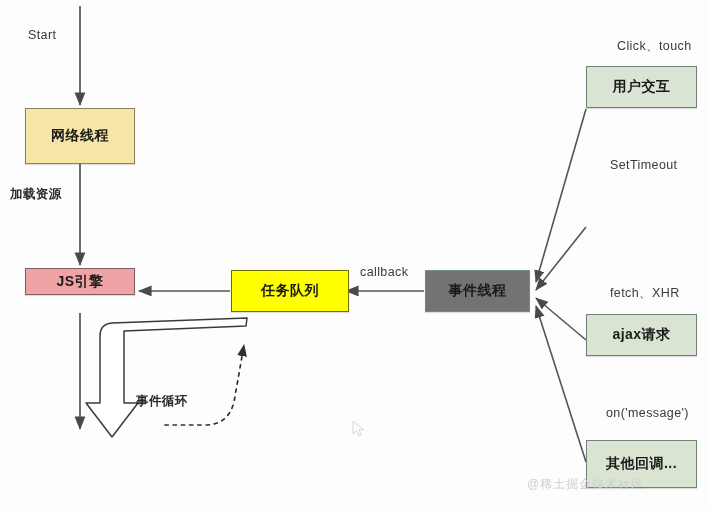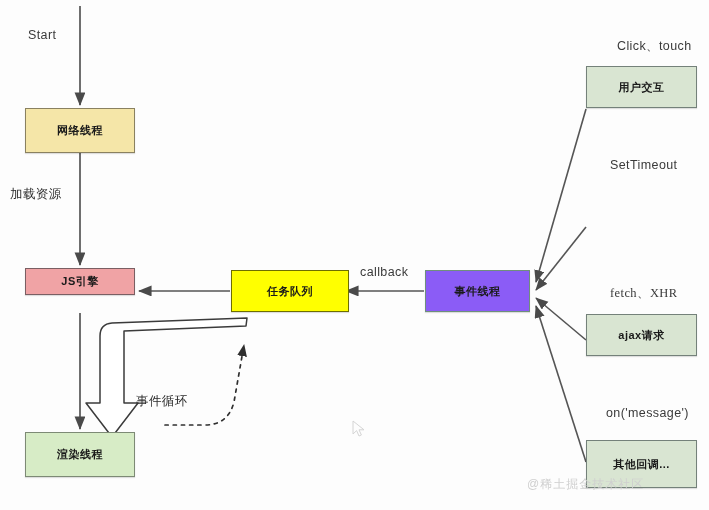--- a/index.html
+++ b/index.html
@@ -11,41 +11,41 @@
     position:relative;
   }
   #stage{position:relative;width:709px;height:510px;}
   #wires{position:absolute;left:0;top:0;width:709px;height:510px;}
 
   .node{
     position:absolute;
     box-sizing:border-box;
     border:1.6px solid #6e6e6e;
     display:flex;align-items:center;justify-content:center;
-    font-size:11px;
+    font-size:14px;
     color:#1a1a1a;
     font-weight:700;
     letter-spacing:0.5px;
     box-shadow:0 1px 1px rgba(0,0,0,.12);
   }
   .n-yellow-soft{background:#f5e6a8;border-color:#8a8160;}
   .n-red{background:#f0a3a5;border-color:#7a5f63;}
   .n-green{background:#d7ecc6;border-color:#7d8a75;}
-  .n-green2{background:#8b5cf6;border-color:#6f8f7c;}
+  .n-green2{background:#737373;border-color:#6f8f7c;}
   .n-yellow-bright{background:#ffff00;border-color:#6e6e00;}
   .n-greengray{background:#d9e5d2;border-color:#74817a;}
 
   .lbl{
     position:absolute;
     font-size:12.5px;
     color:#3a3a3a;
     white-space:nowrap;
     letter-spacing:.4px;
   }
-  .lbl-cn{font-weight:400;color:#2b2b2b;}
+  .lbl-cn{font-weight:700;color:#2b2b2b;}
   .watermark{
     position:absolute;
     font-size:12px;
     color:#cfcfcf;
     letter-spacing:1px;
     white-space:nowrap;
     font-weight:500;
   }
   .cursor{position:absolute;width:14px;height:18px;opacity:.30;}
 </style>
@@ -77,31 +77,28 @@
     <line x1="586" y1="109" x2="536" y2="282" stroke="#555" stroke-width="1.6" marker-end="url(#ah)"></line>
     <line x1="586" y1="227" x2="536" y2="290" stroke="#555" stroke-width="1.6" marker-end="url(#ah)"></line>
     <line x1="586" y1="340" x2="536" y2="298" stroke="#555" stroke-width="1.6" marker-end="url(#ah)"></line>
     <line x1="586" y1="462" x2="536" y2="306" stroke="#555" stroke-width="1.6" marker-end="url(#ah)"></line>
 
     <path d="M100 343 L100 403 L86 403 L112 437 L138 403 L124 403 L124 331 L246 326 L247 318 L112 323 Q100 324 100 336 Z" fill="#ffffff" stroke="#3b3b3b" stroke-width="1.5" stroke-linejoin="round"></path>
 
     <path d="M165 425 L205 425 Q228 425 234 402 L244 345" fill="none" stroke="#2f2f2f" stroke-width="1.7" stroke-dasharray="3.2 5" stroke-linecap="round" marker-end="url(#ahs)"></path>
   </svg>
 
-  <div class="node n-yellow-soft" style="left:25px;top:108px;width:110px;height:45px;">
+  <div class="node n-yellow-soft" style="left:25px;top:108px;width:110px;height:56px;">
     <span>网络线程</span>
   </div>
 
   <div class="node n-red" style="left:25px;top:268px;width:110px;height:27px;">
     <span>JS引擎</span>
   </div>
 
-  <div class="node n-green" style="left:25px;top:432px;width:110px;height:45px;">
-    <span>渲染线程</span>
-  </div>
 
   <div class="node n-yellow-bright" style="left:231px;top:270px;width:118px;height:42px;">
     <span>任务队列</span>
   </div>
 
   <div class="node n-green2" style="left:425px;top:270px;width:105px;height:42px;">
     <span>事件线程</span>
   </div>
 
   <div class="node n-greengray" style="left:586px;top:66px;width:111px;height:42px;">
@@ -122,21 +119,21 @@
   <div class="lbl lbl-cn" style="left:10px;top:186px;">加载资源</div>
 
   <div class="lbl lbl-cn" style="left:136px;top:355px;margin-top:38px;">事件循环</div>
 
   <div class="lbl" style="left:360px;top:265px;">callback</div>
 
   <div class="lbl" style="left:617px;top:38px;">Click、touch</div>
 
   <div class="lbl" style="left:610px;top:158px;">SetTimeout</div>
 
-  <div class="lbl" style="left:610px;top:285px;font-family:Liberation Serif, serif;">fetch、XHR</div>
+  <div class="lbl" style="left:610px;top:285px;">fetch、XHR</div>
 
   <div class="lbl" style="left:606px;top:406px;">on('message')</div>
 
   <div class="watermark" style="left:527px;top:476px;">@稀土掘金技术社区</div>
 
   <svg class="cursor" style="left:352px;top:420px;" viewBox="0 0 14 18" xmlns="http://www.w3.org/2000/svg">
     <path d="M1 1 L1 14 L4.6 10.6 L7 16 L9.4 15 L7 9.8 L12 9.8 Z" fill="#ffffff" stroke="#777" stroke-width="1"></path>
   </svg>
 
 </div>

